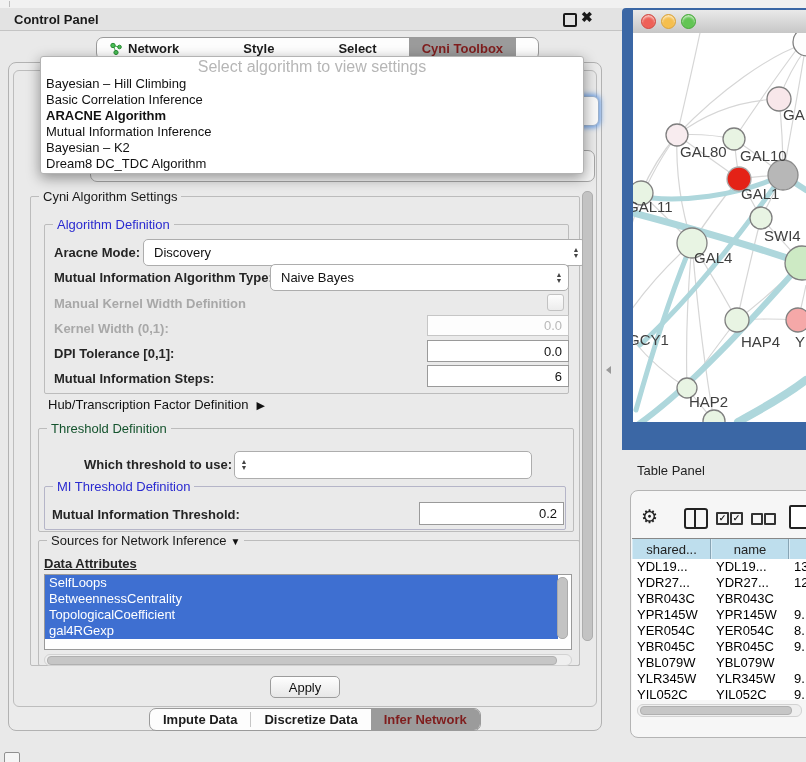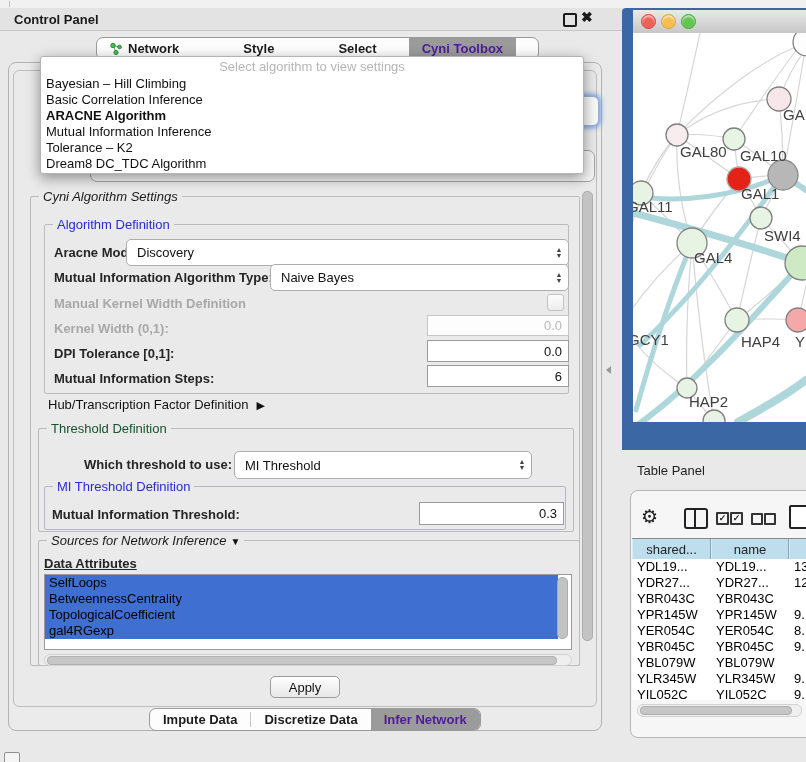--- a/index.html
+++ b/index.html
@@ -16,61 +16,61 @@
   .top-strip-tick{left:9px;top:1px;width:1px;height:6px;background:#bdbdbd;}
   .titlebar{left:0;top:8px;width:622px;height:22px;background:#e3e3e3;border-bottom:1px solid #c4c4c4;}
   .titlebar-text{left:14px;top:12px;font-size:13px;font-weight:600;color:#1a1a1a;}
   .float-btn{left:563px;top:13px;width:10px;height:10px;border:2px solid #1a1a1a;border-radius:2px;background:transparent;}
   .close-btn{left:581px;top:9px;font-size:14px;font-weight:bold;color:#1a1a1a;}
 
   
   .tabbar{display:flex;align-items:stretch;background:#fdfdfd;border:1px solid #9a9a9a;border-radius:7px;overflow:hidden;height:21px;font-size:13px;font-weight:600;color:#1c1c1c;}
   .tabbar .tab{display:flex;align-items:center;padding:0 13px;white-space:nowrap;}
   .tabbar .sep{width:1px;background:#c6c6c6;margin:3px 0;}
-  .tabbar .tab.selected{background:#9b9b9b;color:#4c1d95;}
+  .tabbar .tab.selected{background:#9b9b9b;color:#7f1d1d;}
   .top-tabbar{left:96px;top:37px;width:441px;gap:19px;}
   .bottom-tabbar{left:149px;top:708px;}
   .net-icon{width:12px;height:13px;margin-right:6px;}
 
   
   .outer-panel{left:8px;top:62px;width:592px;height:667px;background:#ebebeb;border:1px solid #b2b2b2;border-radius:8px;}
   .inner-panel{left:13px;top:70px;width:582px;height:635px;background:#eaeaea;border:1px solid #bdbdbd;border-radius:6px;}
 
   
   .frag-combo-focus{left:420px;top:96px;width:177px;height:28px;background:#f8f8f8;border:1px solid #9ab0cc;border-radius:6px;box-shadow:0 0 5px 2px rgba(92,148,224,0.85);z-index:5;}
   .frag-combo2{left:90px;top:150px;width:503px;height:30px;background:#f5f5f5;border:1px solid #a6a6a6;border-radius:7px;z-index:5;}
 
   
   .popup{left:40px;top:56px;width:542px;height:116px;background:#ffffff;border:1px solid #b3b3b3;border-radius:3px;box-shadow:0 4px 14px rgba(0,0,0,0.4);z-index:30;}
-  .popup-hint{height:19px;line-height:19px;text-align:center;color:#b6b6b6;font-size:13px;}
+  .popup-hint{height:19px;line-height:19px;text-align:center;color:#b6b6b6;font-size:16px;}
   .popup-item{height:16px;line-height:16px;padding-left:5px;font-size:13px;color:#111;white-space:nowrap;}
   .popup-item.bold{font-weight:bold;}
 
   
   .group{position:absolute;border:1px solid #bcbcbc;border-radius:2px;}
   .legend{position:absolute;top:-8px;left:8px;background:#eaeaea;padding:0 4px;font-size:13px;white-space:nowrap;}
   .legend.blue{color:#2a2ad0;}
   .legend.green{color:#14532d;}
-  .legend.dark{color:#1a1a1a;font-style:italic;}
+  .legend.dark{color:#1a1a1a;}
 
   .flabel{position:absolute;font-size:13px;font-weight:bold;color:#252525;white-space:nowrap;}
   .flabel.disabled{color:#a8a8a8;}
   .combo{position:absolute;background:#fff;border:1px solid #adadad;border-radius:5px;display:flex;align-items:center;font-size:13px;color:#111;}
   .combo .combo-text{flex:1;padding-left:10px;}
   .combo .combo-arrows{width:18px;display:flex;flex-direction:column;align-items:center;justify-content:center;color:#444;font-size:7px;line-height:6px;}
   .tfield{position:absolute;background:#fff;border:1px solid #9a9a9a;font-size:13px;color:#111;text-align:right;padding-right:6px;display:flex;align-items:center;justify-content:flex-end;}
   .tfield.disabled{border-color:#c6c6c6;color:#b8b8b8;background:#fdfdfd;}
   .checkbox{position:absolute;width:15px;height:15px;border:1px solid #c2c2c2;border-radius:3px;background:linear-gradient(#fdfdfd,#ececec);}
   .tri-right{display:inline-block;font-size:11px;color:#111;margin-left:8px;}
   .tri-down{display:inline-block;font-size:10px;color:#111;margin-left:4px;}
   .hub-row{position:absolute;font-size:13px;color:#111;white-space:nowrap;}
 
   
   .listbox{position:absolute;background:#fff;border:1px solid #9a9a9a;overflow:hidden;}
-  .listbox .litem{height:16px;line-height:16px;padding-left:4px;font-size:13px;color:#000000;background:#3e6fd1;margin-right:13px;white-space:nowrap;}
+  .listbox .litem{height:16px;line-height:16px;padding-left:4px;font-size:13px;color:#ffffff;background:#3e6fd1;margin-right:13px;white-space:nowrap;}
   .list-vscroll{position:absolute;width:9px;border-radius:5px;background:#c3c3c3;border:1px solid #ababab;}
   .hscroll{position:absolute;background:#efefef;border:1px solid #d2d2d2;border-radius:6px;}
   .hscroll .thumb{position:absolute;top:1px;height:7px;border-radius:4px;background:#c6c6c6;border:1px solid #b0b0b0;}
   .panel-vscroll{position:absolute;left:581px;top:188px;width:12px;height:474px;}
   .panel-vscroll .vthumb{position:absolute;left:1px;top:3px;width:9px;height:448px;border-radius:5px;background:#c3c3c3;border:1px solid #adadad;}
 
   .apply-btn{left:270px;top:676px;width:68px;height:20px;border:1px solid #9c9c9c;border-radius:5px;background:linear-gradient(#fefefe,#e7e7e7);font-size:13px;color:#111;display:flex;align-items:center;justify-content:center;}
 
   .mini-icon{left:4px;top:752px;width:14px;height:12px;border:1px solid #909090;border-radius:2px;background:#f5f5f5;}
   .split-arrow{left:606px;top:366px;width:0;height:0;border-top:4px solid transparent;border-bottom:4px solid transparent;border-right:5px solid #999;}
@@ -143,21 +143,21 @@
 <div class="abs frag-combo2"></div>
 
 <div class="group" style="left:30px;top:196px;width:548px;height:468px;">
   <span class="legend dark">Cyni Algorithm Settings</span>
 </div>
 
 <div class="group" style="left:44px;top:224px;width:523px;height:168px;">
   <span class="legend blue">Algorithm Definition</span>
 </div>
 <div class="flabel" style="left:54px;top:245px;">Aracne Mode:</div>
-<div class="combo" style="left:126px;top:239px;width:441px;height:25px;justify-content:center;">
+<div class="combo" style="left:143px;top:239px;width:441px;height:25px;justify-content:center;">
   <span class="combo-text">Discovery</span>
   <span class="combo-arrows">
       <span>▲</span>
       <span>▼</span>
     </span>
 </div>
 <div class="flabel" style="left:54px;top:270px;">Mutual Information Algorithm Type:</div>
 <div class="combo" style="left:270px;top:264px;width:297px;height:25px;">
   <span class="combo-text">Naive Bayes</span>
   <span class="combo-arrows">
@@ -176,31 +176,30 @@
 
 <div class="hub-row" style="left:48px;top:397px;">
   <span>Hub/Transcription Factor Definition</span><span class="tri-right">▶</span>
 </div>
 
 <div class="group" style="left:38px;top:428px;width:534px;height:102px;">
   <span class="legend green">Threshold Definition</span>
 </div>
 <div class="flabel" style="left:84px;top:457px;">Which threshold to use:</div>
 <div class="combo" style="left:234px;top:451px;width:296px;height:26px;">
-  <span class="combo-text">MI Threshold</span>
   <span class="combo-arrows">
       <span>▲</span>
       <span>▼</span>
     </span>
 </div>
 <div class="group" style="left:44px;top:486px;width:520px;height:42px;border-color:#b5b5c8;">
   <span class="legend blue">MI Threshold Definition</span>
 </div>
 <div class="flabel" style="left:52px;top:507px;">Mutual Information Threshold:</div>
-<div class="tfield" style="left:419px;top:502px;width:137px;height:21px;">0.3</div>
+<div class="tfield" style="left:419px;top:502px;width:137px;height:21px;">0.2</div>
 
 <div class="group" style="left:38px;top:540px;width:540px;height:124px;">
   <span class="legend dark"><span>Sources for Network Inference</span><span class="tri-down">▼</span></span>
 </div>
 <div class="flabel" style="left:44px;top:556px;text-decoration:underline;">Data Attributes</div>
 <div class="listbox" style="left:44px;top:574px;width:526px;height:74px;">
   <div class="litem">SelfLoops</div>
   <div class="litem">BetweennessCentrality</div>
   <div class="litem">TopologicalCoefficient</div>
   <div class="litem">gal4RGexp</div>
@@ -215,21 +214,21 @@
   </div>
 
 <div class="abs apply-btn">Apply</div>
 
 <div class="abs popup">
   <div class="popup-hint">Select algorithm to view settings</div>
   <div class="popup-item">Bayesian – Hill Climbing</div>
   <div class="popup-item">Basic Correlation Inference</div>
   <div class="popup-item bold">ARACNE Algorithm</div>
   <div class="popup-item">Mutual Information Inference</div>
-  <div class="popup-item">Tolerance – K2</div>
+  <div class="popup-item">Bayesian – K2</div>
   <div class="popup-item">Dream8 DC_TDC Algorithm</div>
 </div>
 
 <div class="abs tabbar bottom-tabbar">
   <div class="tab">
       <span>Impute Data</span>
     </div>
   <div class="sep"></div>
   <div class="tab">
       <span>Discretize Data</span>

